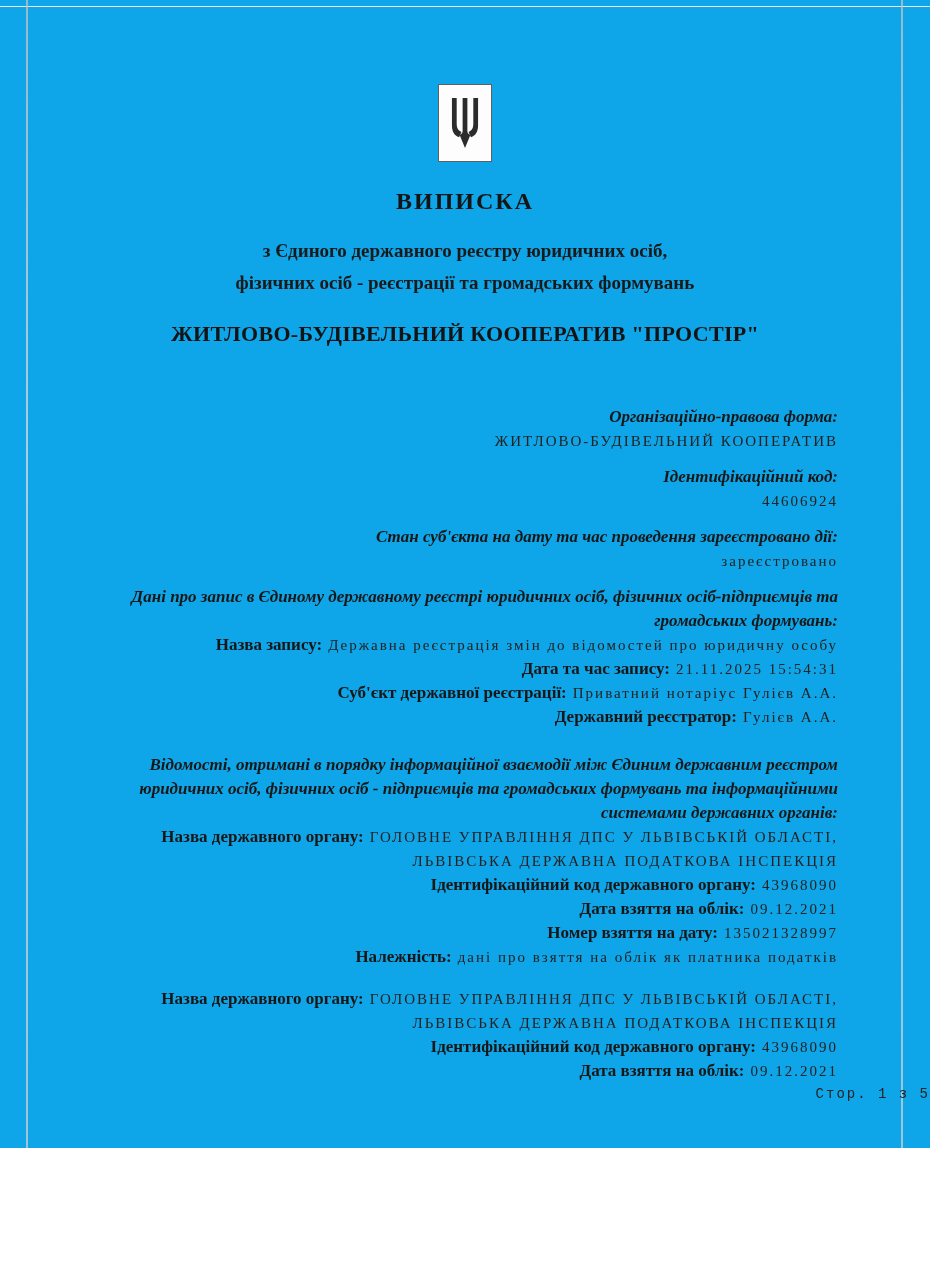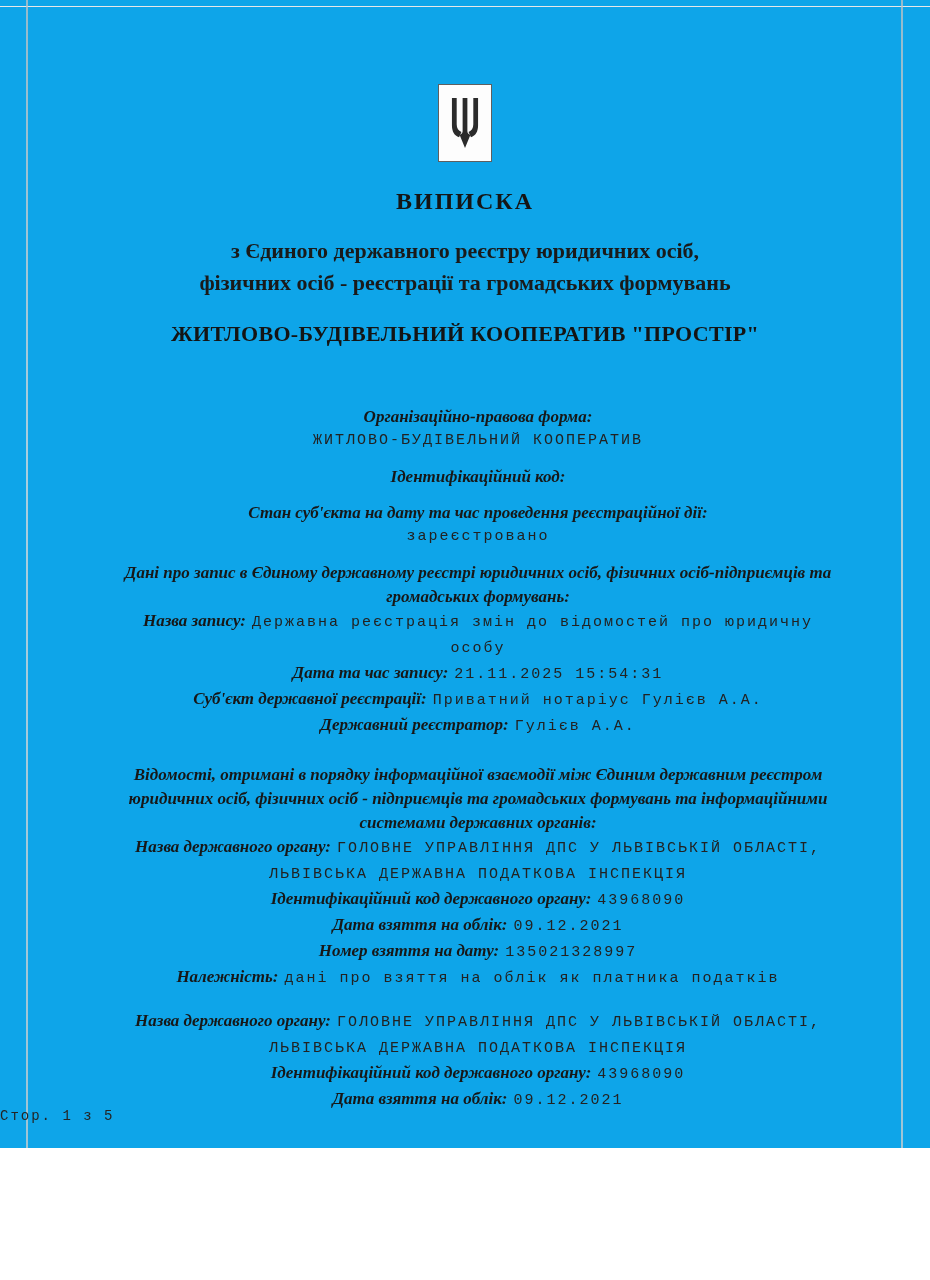--- a/index.html
+++ b/index.html
@@ -36,58 +36,58 @@
     border: 1px solid #5f5f5f;
     background: #fdfdfd;
   }
   .doc-title {
     margin-top: 26px;
     font-size: 24px; font-weight: bold; letter-spacing: 2px;
     color: #151515;
   }
   .doc-subtitle {
     margin-top: 20px;
-    font-size: 22px; font-weight: bold; line-height: 32px;
+    font-size: 19px; font-weight: bold; line-height: 32px;
     color: #1a1a1a;
   }
   .entity-name {
     margin-top: 22px;
     font-size: 22px; font-weight: bold; letter-spacing: .3px;
     color: #141414;
   }
 
-  .doc-body { padding: 58px 92px 0 118px; text-align: center; }
+  .doc-body { padding: 58px 92px 0 118px; text-align: right; }
 
   .label, .heading {
     font-weight: bold; font-style: italic;
     font-size: 17px; line-height: 24px;
     color: #171717;
   }
   .label-inline {
-    font-weight: bold; font-style: italic;
+    font-weight: bold; 
     font-size: 17px;
     margin-right: 6px;
     color: #171717;
     margin-top: 44px;
   }
   .value, .value-inline {
-    font-family: Liberation Mono, monospace;
+    font-family: Liberation Serif, serif;
     font-size: 15px; letter-spacing: 2px; line-height: 24px;
     color: #222222;
   }
   .row { line-height: 24px; }
 
   .field-block   { margin-bottom: 12px; }
   .record-block  { margin-bottom: 24px; }
   .org-group     { margin-bottom: 18px; }
   .org-group:last-child { margin-bottom: 0; }
 
   .doc-footer {
-    position: absolute; left: 0; right: 0; bottom: 24px;
-    text-align: left;
+    position: absolute; left: 0; right: 0; bottom: 46px;
+    text-align: right;
     font-family: "Liberation Mono", monospace;
     font-size: 14px; letter-spacing: 2px;
     color: #242424;
   }
 </style>
 </head>
 <body>
 
 <div class="page">
 
@@ -115,24 +115,25 @@
 
   <main class="doc-body">
 
     <section class="field-block">
       <div class="label">Організаційно-правова форма:</div>
       <div class="value">ЖИТЛОВО-БУДІВЕЛЬНИЙ КООПЕРАТИВ</div>
     </section>
 
     <section class="field-block">
       <div class="label">Ідентифікаційний код:</div>
+      <div class="value">44606924</div>
     </section>
 
     <section class="field-block">
-      <div class="label">Стан суб'єкта на дату та час проведення реєстраційної дії:</div>
+      <div class="label">Стан суб'єкта на дату та час проведення зареєстровано дії:</div>
       <div class="value">зареєстровано</div>
     </section>
 
     <section class="record-block">
       <p class="heading">Дані про запис в Єдиному державному реєстрі юридичних осіб, фізичних осіб-підприємців та громадських формувань:</p>
       <p class="row">
         <span class="label-inline">Назва запису:</span><span class="value-inline">Державна реєстрація змін до відомостей про юридичну особу</span>
       </p>
       <p class="row">
         <span class="label-inline">Дата та час запису:</span><span class="value-inline">21.11.2025 15:54:31</span>

